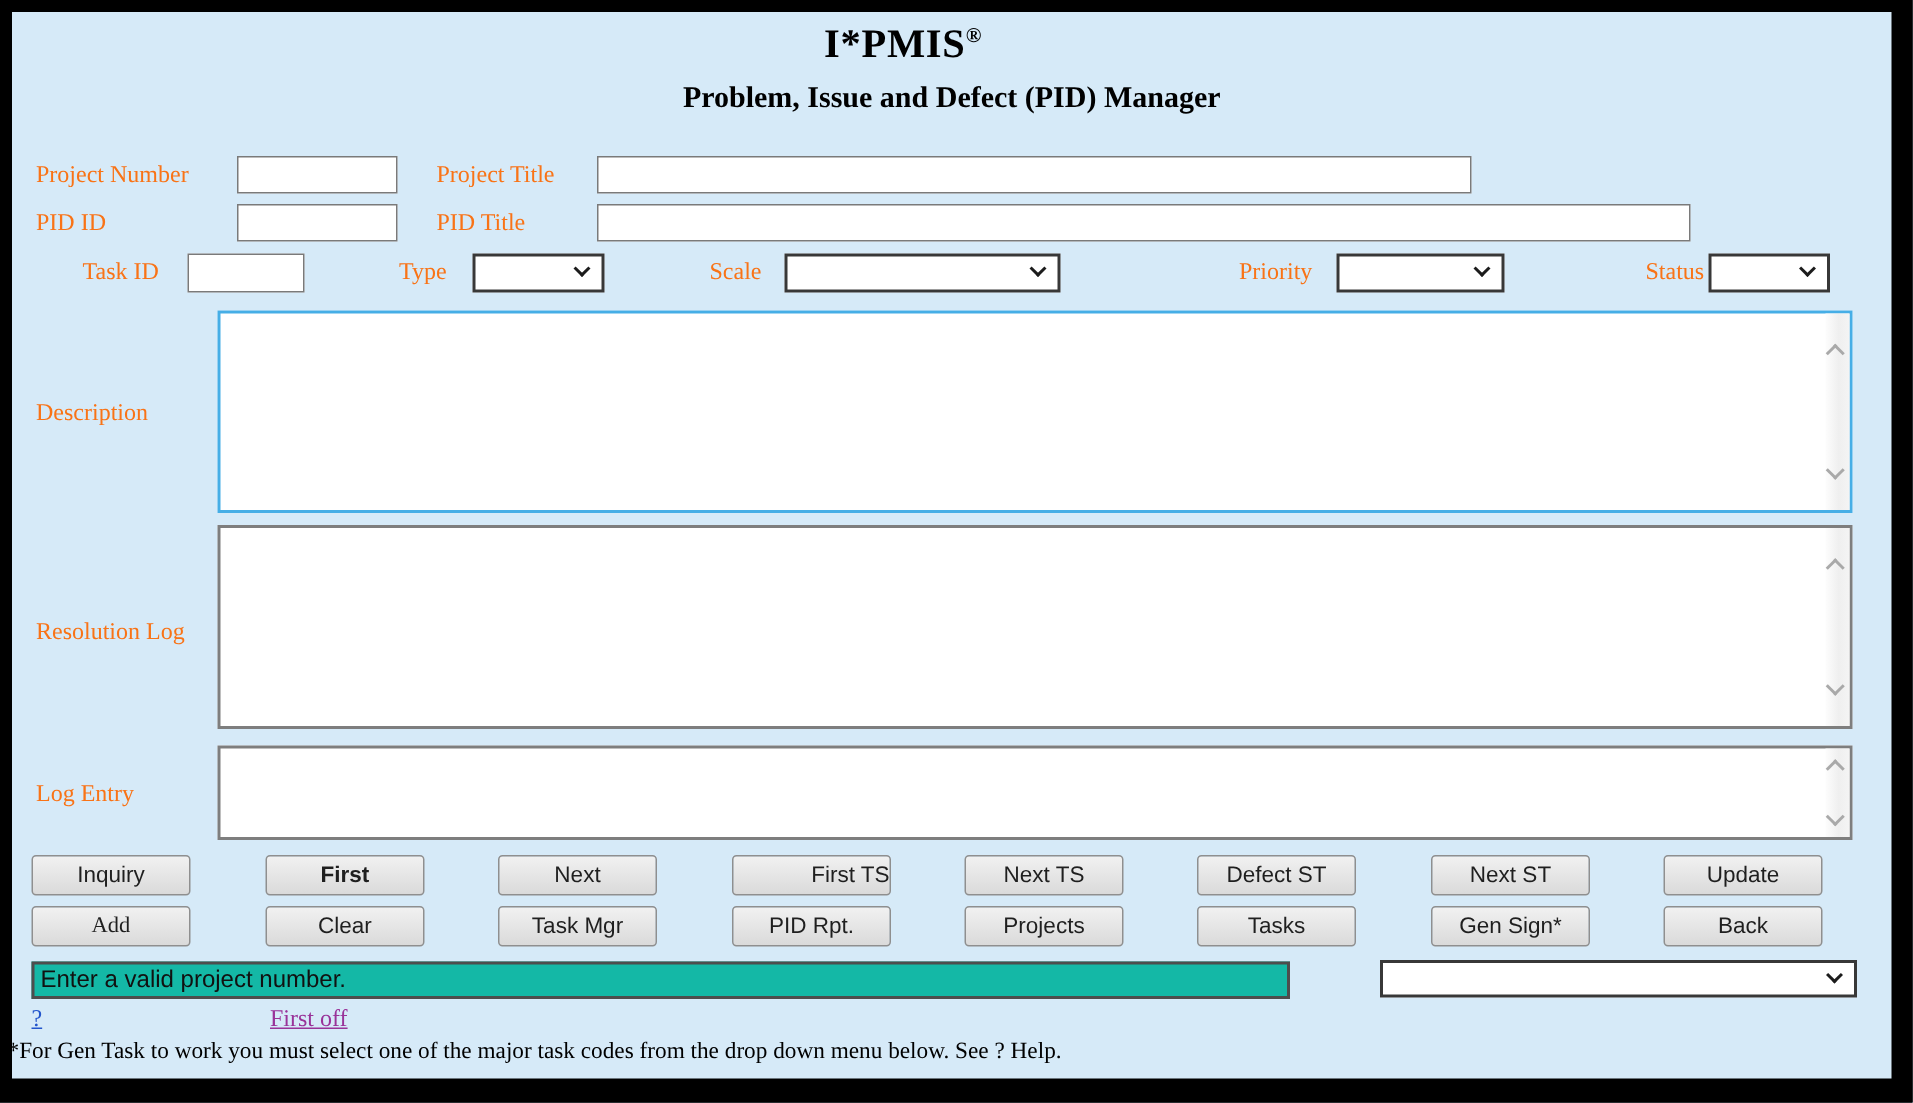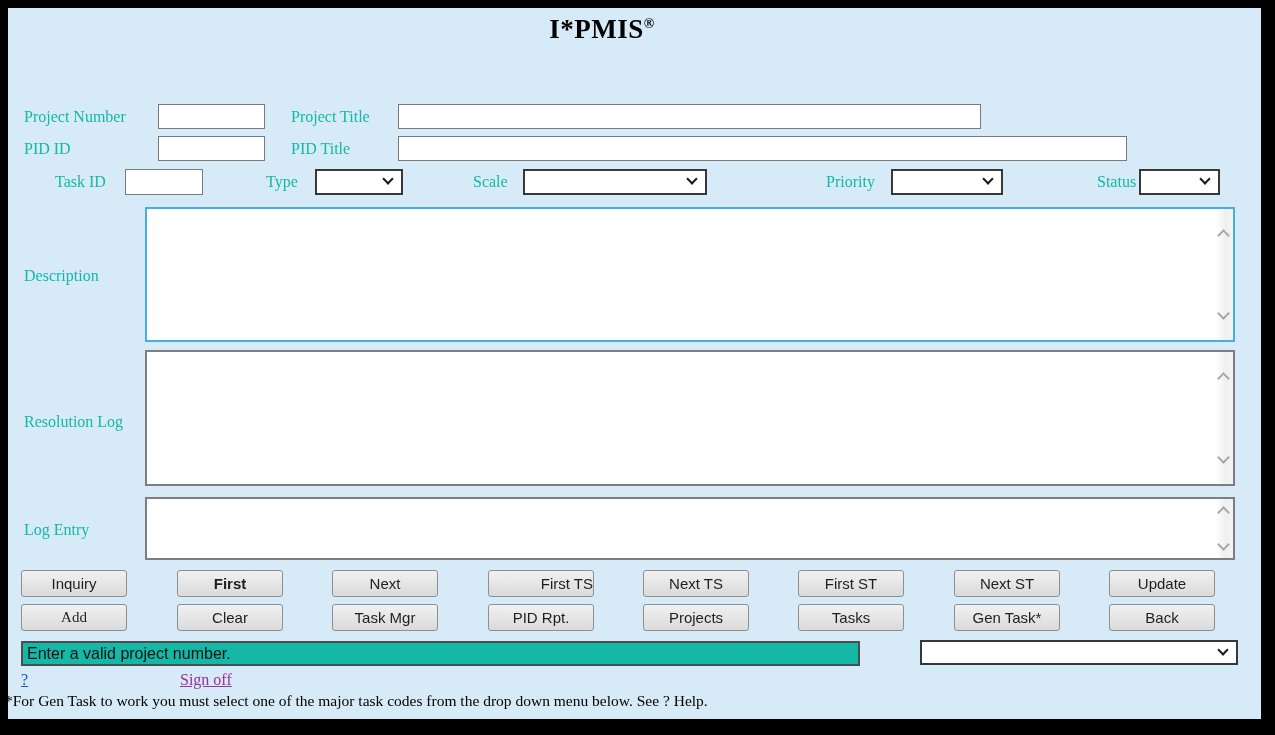--- a/index.html
+++ b/index.html
@@ -15,21 +15,21 @@
   .title {
     position:absolute; left:8px; top:14px; width:1188px; text-align:center;
     font:bold 27px "Liberation Serif", serif; color:#000; letter-spacing:0.5px;
   }
   .title sup { font-size:14px; }
   .subtitle {
     position:absolute; left:8px; top:54px; width:1253px; text-align:center;
     font:bold 20px "Liberation Serif", serif; color:#000;
   }
   .lbl {
-    position:absolute; font:16px "Liberation Serif", serif; color:#14b8a6;
+    position:absolute; font:16px "Liberation Serif", serif; color:#f97316;
     line-height:25px; white-space:nowrap;
   }
   .ti {
     position:absolute; height:25px; background:#fff; border:1.5px solid #7a7a7a;
     font:15px "Liberation Sans", sans-serif; padding:0 4px; color:#111;
   }
   .sel {
     position:absolute; height:25px; background:#fff; border:2px solid #383838;
     cursor:default;
   }
@@ -70,20 +70,21 @@
   .link-signoff { left:180px; top:671px; color:#993399; }
   .footnote { position:absolute; left:5px; top:692px; font:15.5px "Liberation Serif", serif; color:#000; }
 </style>
 </head>
 <body>
 
 <div class="frame">
   <div class="page"></div>
 
   <div class="title"><span>I*PMIS</span><sup>®</sup></div>
+  <div class="subtitle">Problem, Issue and Defect (PID) Manager</div>
 
   <span class="lbl" style="left:24px;top:104px;">Project Number</span>
   <input class="ti" style="left: 158px; top: 104px; width: 107px;" value="">
   <span class="lbl" style="left:291px;top:104px;">Project Title</span>
   <input class="ti" style="left: 398px; top: 104px; width: 583px;" value="">
 
   <span class="lbl" style="left:24px;top:136px;">PID ID</span>
   <input class="ti" style="left: 158px; top: 136px; width: 107px;" value="">
   <span class="lbl" style="left:291px;top:136px;">PID Title</span>
   <input class="ti" style="left: 398px; top: 136px; width: 729px;" value="">
@@ -136,34 +137,34 @@
       <span class="chev up sb-up-short"></span>
       <span class="chev sb-down-short"></span>
     </div>
   </div>
 
   <button class="btn" style="left:21px;top:570px;">Inquiry</button>
   <button class="btn" style="left:177px;top:570px;font-weight:bold;">First</button>
   <button class="btn" style="left:332px;top:570px;">Next</button>
   <button class="btn" style="left:488px;top:570px;text-align:right;">First TS</button>
   <button class="btn" style="left:643px;top:570px;">Next TS</button>
-  <button class="btn" style="left:798px;top:570px;">First ST</button>
+  <button class="btn" style="left:798px;top:570px;">Defect ST</button>
   <button class="btn" style="left:954px;top:570px;">Next ST</button>
   <button class="btn" style="left:1109px;top:570px;">Update</button>
 
   <button class="btn" style="left:21px;top:604px;font-family:Liberation Serif, serif;">Add</button>
   <button class="btn" style="left:177px;top:604px;">Clear</button>
   <button class="btn" style="left:332px;top:604px;">Task Mgr</button>
   <button class="btn" style="left:488px;top:604px;">PID Rpt.</button>
   <button class="btn" style="left:643px;top:604px;">Projects</button>
   <button class="btn" style="left:798px;top:604px;">Tasks</button>
-  <button class="btn" style="left:954px;top:604px;">Gen Task*</button>
+  <button class="btn" style="left:954px;top:604px;">Gen Sign*</button>
   <button class="btn" style="left:1109px;top:604px;">Back</button>
 
   <input class="msg-input" value="Enter a valid project number." style="">
   <div class="sel" style="left:920px;top:640px;width:318px;height:25px;">
     <span class="sel-val"></span>
     <span class="chev"></span>
   </div>
   <a class="link link-help">?</a>
-  <a class="link link-signoff">Sign off</a>
+  <a class="link link-signoff">First off</a>
   <div class="footnote">*For Gen Task to work you must select one of the major task codes from the drop down menu below. See ? Help.</div>
 </div>
 
 </body></html>

